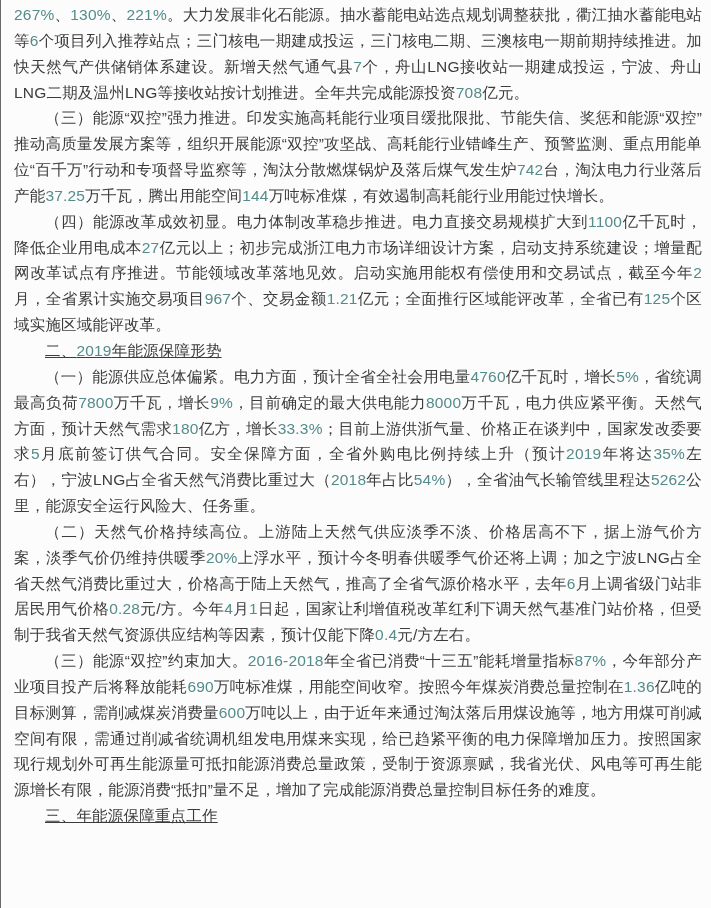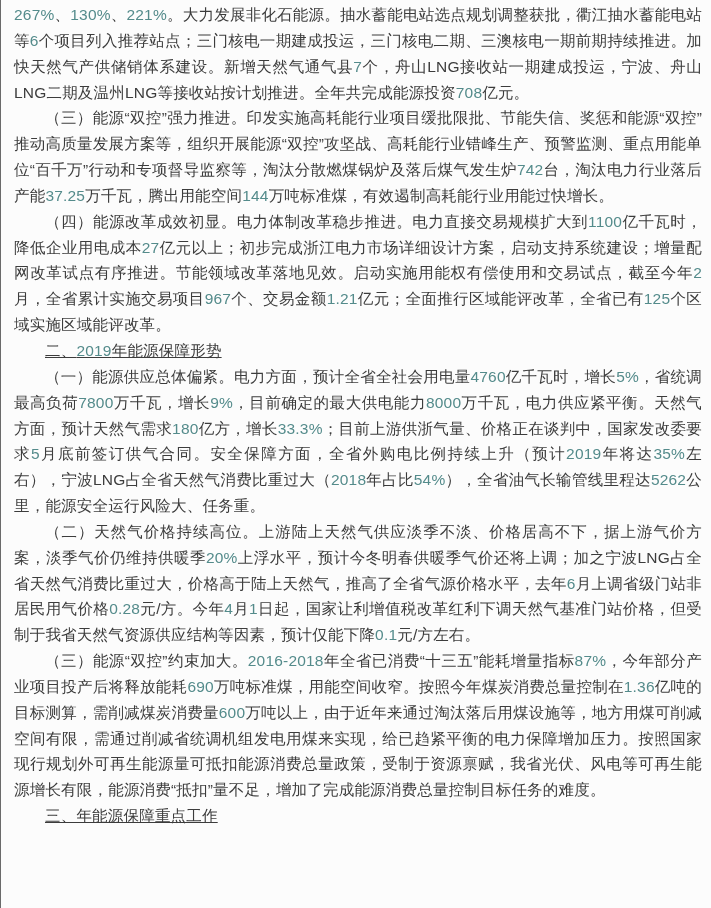--- a/index.html
+++ b/index.html
@@ -43,16 +43,16 @@
 </style>
 </head>
 <body>
 
 <div class="doc">
     <p class="para continuation"><span class="num">267%</span>、<span class="num">130%</span>、<span class="num">221%</span>。大力发展非化石能源。抽水蓄能电站选点规划调整获批，衢江抽水蓄能电站等<span class="num">6</span>个项目列入推荐站点；三门核电一期建成投运，三门核电二期、三澳核电一期前期持续推进。加快天然气产供储销体系建设。新增天然气通气县<span class="num">7</span>个，舟山LNG接收站一期建成投运，宁波、舟山LNG二期及温州LNG等接收站按计划推进。全年共完成能源投资<span class="num">708</span>亿元。</p>
     <p class="para body">（三）能源“双控”强力推进。印发实施高耗能行业项目缓批限批、节能失信、奖惩和能源“双控”推动高质量发展方案等，组织开展能源“双控”攻坚战、高耗能行业错峰生产、预警监测、重点用能单位“百千万”行动和专项督导监察等，淘汰分散燃煤锅炉及落后煤气发生炉<span class="num">742</span>台，淘汰电力行业落后产能<span class="num">37.25</span>万千瓦，腾出用能空间<span class="num">144</span>万吨标准煤，有效遏制高耗能行业用能过快增长。</p>
     <p class="para body">（四）能源改革成效初显。电力体制改革稳步推进。电力直接交易规模扩大到<span class="num">1100</span>亿千瓦时，降低企业用电成本<span class="num">27</span>亿元以上；初步完成浙江电力市场详细设计方案，启动支持系统建设；增量配网改革试点有序推进。节能领域改革落地见效。启动实施用能权有偿使用和交易试点，截至今年<span class="num">2</span>月，全省累计实施交易项目<span class="num">967</span>个、交易金额<span class="num">1.21</span>亿元；全面推行区域能评改革，全省已有<span class="num">125</span>个区域实施区域能评改革。</p>
     <p class="para heading">二、<span class="num">2019</span>年能源保障形势</p>
     <p class="para body">（一）能源供应总体偏紧。电力方面，预计全省全社会用电量<span class="num">4760</span>亿千瓦时，增长<span class="num">5%</span>，省统调最高负荷<span class="num">7800</span>万千瓦，增长<span class="num">9%</span>，目前确定的最大供电能力<span class="num">8000</span>万千瓦，电力供应紧平衡。天然气方面，预计天然气需求<span class="num">180</span>亿方，增长<span class="num">33.3%</span>；目前上游供浙气量、价格正在谈判中，国家发改委要求<span class="num">5</span>月底前签订供气合同。安全保障方面，全省外购电比例持续上升（预计<span class="num">2019</span>年将达<span class="num">35%</span>左右），宁波LNG占全省天然气消费比重过大（<span class="num">2018</span>年占比<span class="num">54%</span>），全省油气长输管线里程达<span class="num">5262</span>公里，能源安全运行风险大、任务重。</p>
-    <p class="para body">（二）天然气价格持续高位。上游陆上天然气供应淡季不淡、价格居高不下，据上游气价方案，淡季气价仍维持供暖季<span class="num">20%</span>上浮水平，预计今冬明春供暖季气价还将上调；加之宁波LNG占全省天然气消费比重过大，价格高于陆上天然气，推高了全省气源价格水平，去年<span class="num">6</span>月上调省级门站非居民用气价格<span class="num">0.28</span>元/方。今年<span class="num">4</span>月<span class="num">1</span>日起，国家让利增值税改革红利下调天然气基准门站价格，但受制于我省天然气资源供应结构等因素，预计仅能下降<span class="num">0.1</span>元/方左右。</p>
+    <p class="para body">（二）天然气价格持续高位。上游陆上天然气供应淡季不淡、价格居高不下，据上游气价方案，淡季气价仍维持供暖季<span class="num">20%</span>上浮水平，预计今冬明春供暖季气价还将上调；加之宁波LNG占全省天然气消费比重过大，价格高于陆上天然气，推高了全省气源价格水平，去年<span class="num">6</span>月上调省级门站非居民用气价格<span class="num">0.28</span>元/方。今年<span class="num">4</span>月<span class="num">1</span>日起，国家让利增值税改革红利下调天然气基准门站价格，但受制于我省天然气资源供应结构等因素，预计仅能下降<span class="num">0.4</span>元/方左右。</p>
     <p class="para body">（三）能源“双控”约束加大。<span class="num">2016-2018</span>年全省已消费“十三五”能耗增量指标<span class="num">87%</span>，今年部分产业项目投产后将释放能耗<span class="num">690</span>万吨标准煤，用能空间收窄。按照今年煤炭消费总量控制在<span class="num">1.36</span>亿吨的目标测算，需削减煤炭消费量<span class="num">600</span>万吨以上，由于近年来通过淘汰落后用煤设施等，地方用煤可削减空间有限，需通过削减省统调机组发电用煤来实现，给已趋紧平衡的电力保障增加压力。按照国家现行规划外可再生能源量可抵扣能源消费总量政策，受制于资源禀赋，我省光伏、风电等可再生能源增长有限，能源消费“抵扣”量不足，增加了完成能源消费总量控制目标任务的难度。</p>
     <p class="para heading">三、年能源保障重点工作</p>
   </div>
 
 </body></html>

